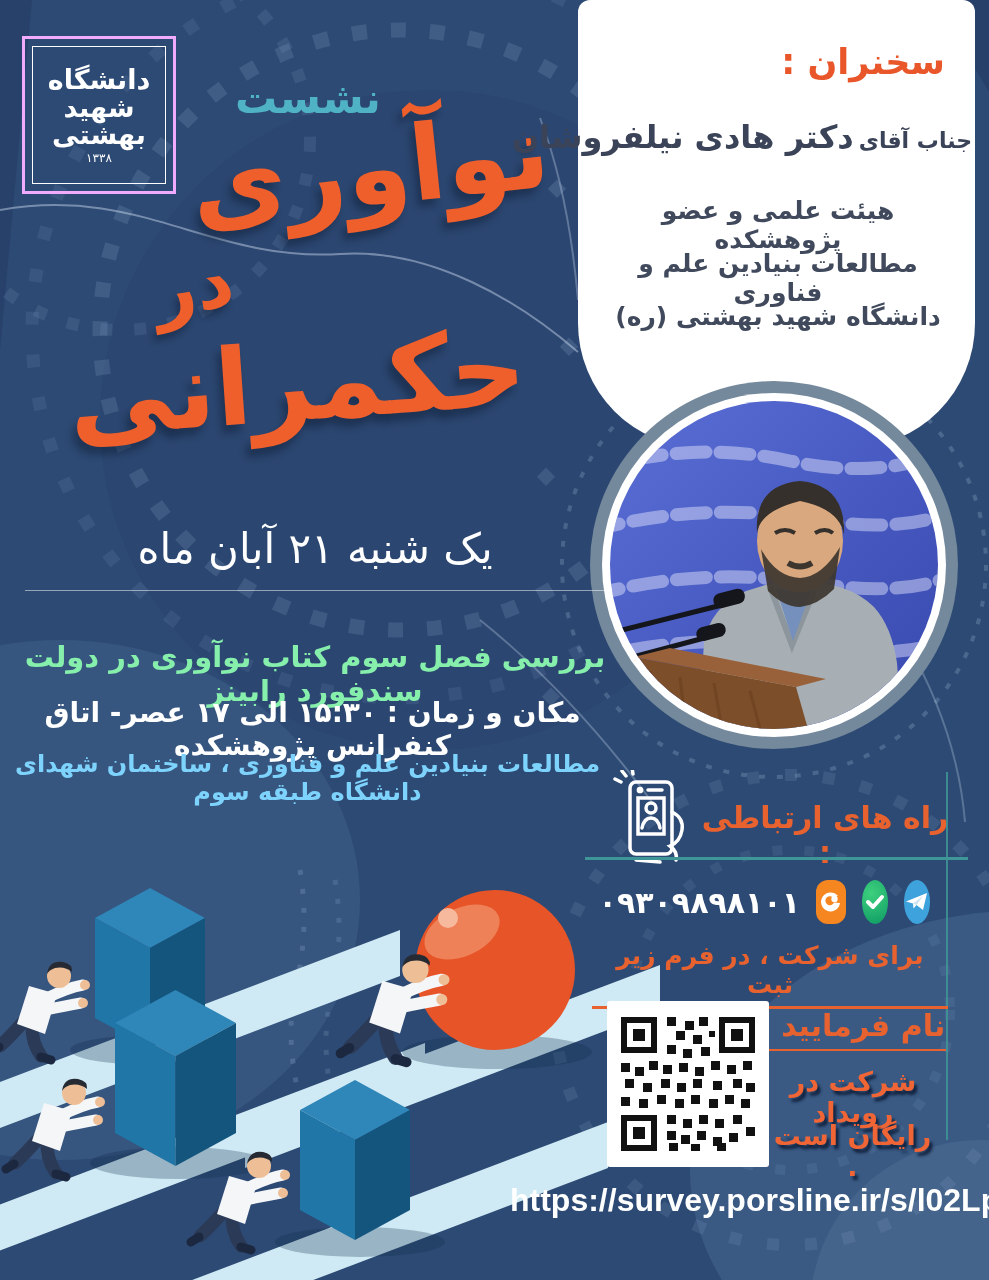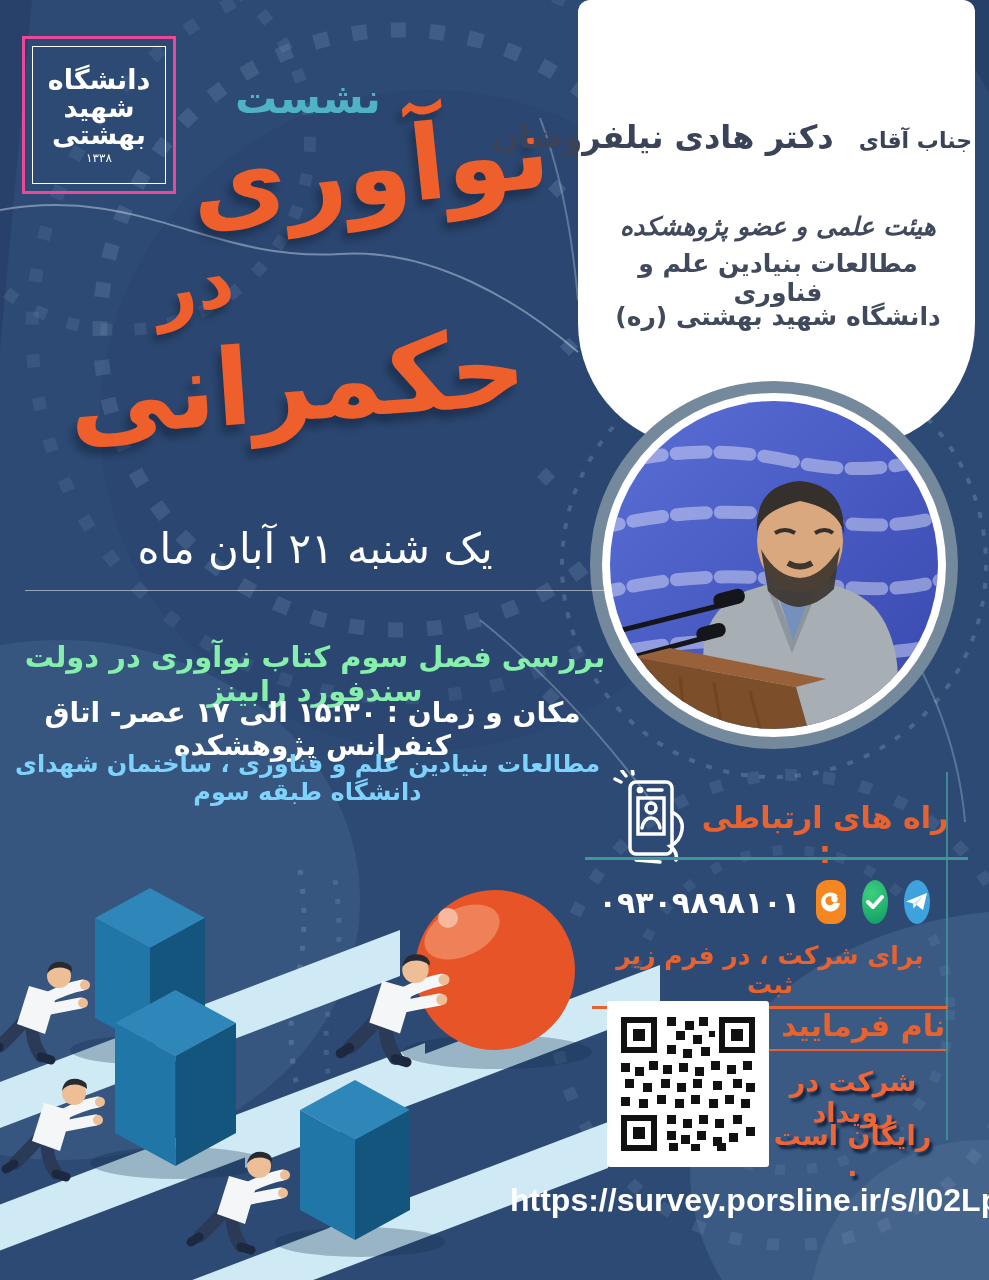--- a/index.html
+++ b/index.html
@@ -1,21 +1,21 @@
 <!DOCTYPE html>
 <html><head>
 <meta charset="utf-8">
 <style>
   html,body{margin:0;padding:0;background:#1d3150;}
   .poster{position:relative;width:989px;height:1280px;overflow:hidden;background:#2d4a74;
           font-family:"DejaVu Sans",sans-serif;}
   .abs{position:absolute;}
   svg{display:block;}
   
-  .logo-box{left:22px;top:36px;width:148px;height:152px;border:3px solid #ec4899;
+  .logo-box{left:22px;top:36px;width:148px;height:152px;border:3px solid #f0abfc;
             display:flex;align-items:center;justify-content:center;z-index:3;}
   .logo-inner{width:132px;height:136px;border:1px solid #fff;display:flex;flex-direction:column;
               align-items:center;justify-content:center;color:#fff;text-align:center;line-height:1.02;}
   .logo-inner .l{font-size:27px;font-weight:bold;}
   .logo-inner .y{font-size:12px;letter-spacing:3px;margin-top:3px;}
   
   .session{left:235px;top:74px;width:210px;text-align:left;color:#4fb3c5;
            font-size:42px;font-weight:bold;z-index:3;}
   .t1{left:150px;top:108px;width:440px;text-align:center;color:#ee5f2b;font-size:104px;
       font-weight:bold;transform:rotate(-6deg);white-space:nowrap;z-index:3;
@@ -38,21 +38,21 @@
   .bubble{left:578px;top:0px;width:397px;height:448px;background:#fff;
           border-radius:12px 12px 125px 125px;z-index:1;}
   .ring-outer{left:590px;top:381px;width:368px;height:368px;border-radius:50%;background:#74899c;z-index:1;}
   .ring-white{left:602px;top:393px;width:344px;height:344px;border-radius:50%;background:#fff;z-index:1;}
   .photo{left:610px;top:401px;width:328px;height:328px;border-radius:50%;overflow:hidden;z-index:2;}
   
   .spk-head{left:640px;top:42px;width:305px;text-align:right;color:#e8562a;font-size:35px;
             font-weight:bold;z-index:3;direction:rtl;}
   .spk-name{left:582px;top:118px;width:390px;text-align:center;color:#3b4358;z-index:3;
             direction:rtl;white-space:nowrap;}
-  .spk-name .pre{font-size:22px;font-weight:bold;margin-left:20px;}
+  .spk-name .pre{font-size:22px;font-weight:bold;}
   .spk-name .main{font-size:32px;font-weight:bold;}
   .aff{left:598px;top:0;width:360px;text-align:center;color:#414a5c;font-size:25px;
        font-weight:600;z-index:3;direction:rtl;}
   
   .contact-head{left:700px;top:800px;width:250px;text-align:center;color:#e8622f;font-size:30px;
                 font-weight:bold;z-index:3;direction:rtl;}
   .phone-icon{left:608px;top:770px;width:95px;height:100px;z-index:3;}
   .hline{left:585px;top:857px;width:383px;height:3px;background:#3e9696;z-index:3;}
   .vline{left:946px;top:772px;width:2px;height:368px;background:#3e9696;opacity:.85;z-index:3;}
   .phone-row{left:600px;top:879px;width:330px;height:46px;display:flex;direction:ltr;
@@ -208,25 +208,26 @@
   <div class="abs t1">نوآوری</div>
   <div class="abs t2">در</div>
   <div class="abs t3">حکمرانی</div>
 
   <div class="abs date">یک شنبه ۲۱ آبان ماه</div>
   <div class="abs divider"></div>
   <div class="abs subtitle">بررسی فصل سوم کتاب نوآوری در دولت  سندفورد رابینز</div>
   <div class="abs loc1">مکان و زمان : ۱۵:۳۰ الی ۱۷ عصر- اتاق کنفرانس پژوهشکده</div>
   <div class="abs loc2">مطالعات بنیادین علم و فناوری ، ساختمان شهدای دانشگاه طبقه سوم</div>
 
+  <div class="abs spk-head">سخنران :</div>
   <div class="abs spk-name">
     <span class="pre">جناب آقای</span>
     <span class="main">دکتر هادی نیلفروشان</span>
   </div>
-  <div class="abs aff" style="top:212px;font-style:italic;">هیئت علمی و عضو پژوهشکده</div>
+  <div class="abs aff" style="top:196px;">هیئت علمی و عضو پژوهشکده</div>
   <div class="abs aff" style="top:249px;">مطالعات بنیادین علم و فناوری</div>
   <div class="abs aff" style="top:302px;">دانشگاه شهید بهشتی (ره)</div>
 
   <div class="abs phone-icon">
     <svg width="95" height="100" viewBox="0 0 95 100">
       <g stroke="#fff" stroke-width="3.5" fill="none" stroke-linecap="round">
         <rect x="22" y="12" width="42" height="72" rx="6"></rect>
         <circle cx="32" cy="20" r="1.6" fill="#fff"></circle>
           <line x1="40" y1="20" x2="54" y2="20"></line>
         <rect x="30" y="28" width="26" height="36"></rect>

